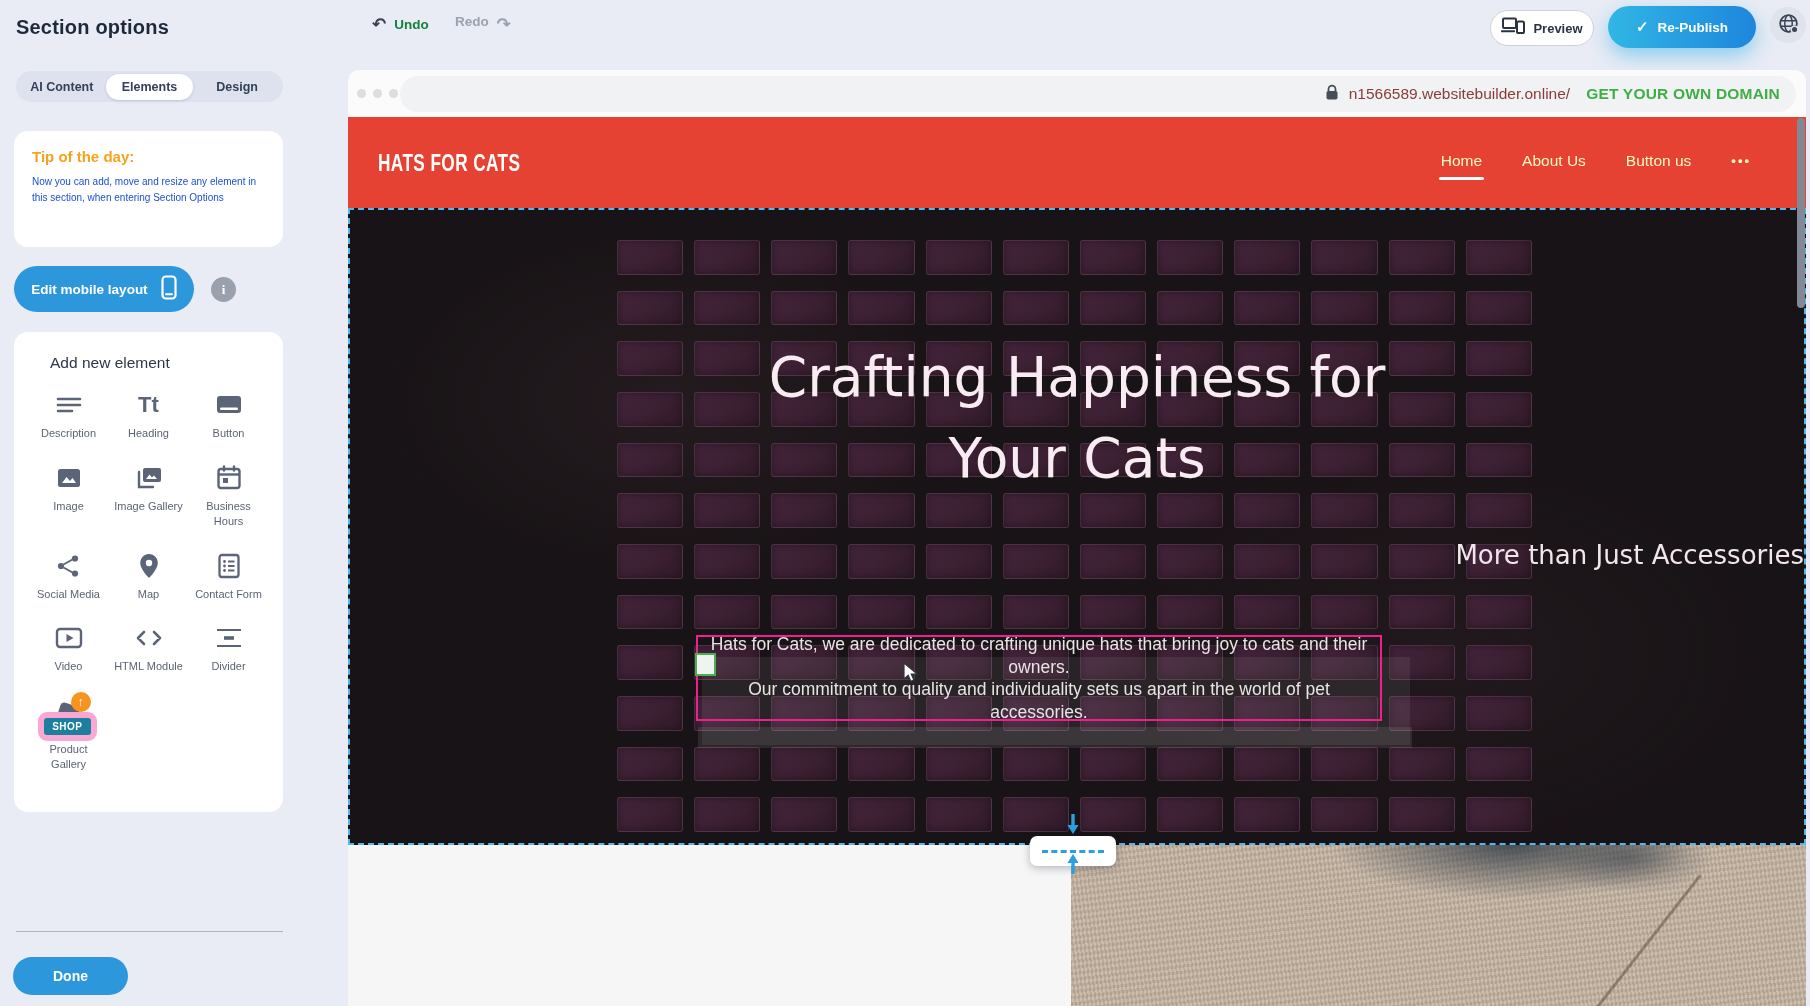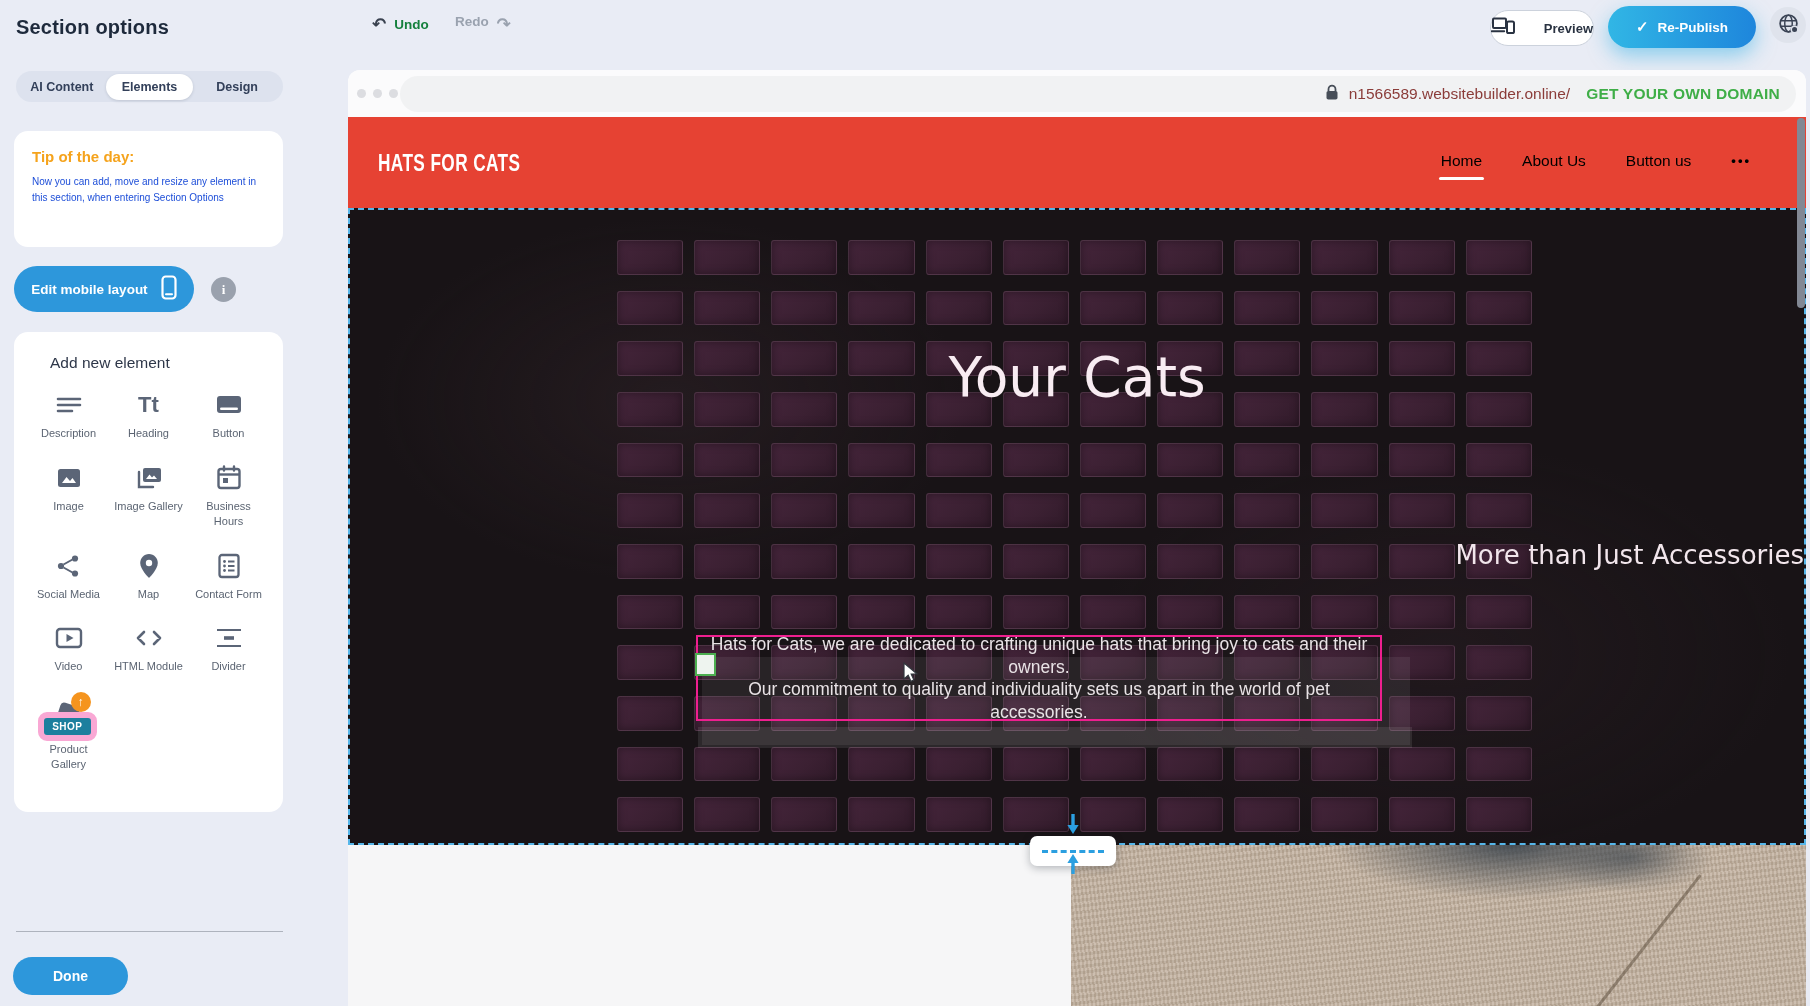--- a/index.html
+++ b/index.html
@@ -10,21 +10,21 @@
   
   .page-title { left:16px; top:16px; font-size:20px; font-weight:bold; color:#1e2a3c; letter-spacing:.2px; }
   .undo-group { left:372px; top:14px; display:flex; align-items:center; gap:8px; cursor:pointer; }
   .undo-group .glyph { font-family:"DejaVu Sans",sans-serif; font-size:17px; font-weight:bold; color:#39414f; }
   .undo-group .lbl { font-size:13.5px; font-weight:bold; color:#15803d; }
   .redo-group { left:455px; top:14px; display:flex; align-items:flex-start; gap:8px; cursor:pointer; }
   .redo-group .lbl { font-size:13.5px; font-weight:bold; color:#9aa2af; }
   .redo-group .glyph { font-family:"DejaVu Sans",sans-serif; font-size:17px; font-weight:bold; color:#9aa2af; }
 
   .preview-btn { left:1490px; top:10px; width:104px; height:36px; background:#fff; border:1px solid #ccd2dc;
-    border-radius:19px; display:flex; align-items:center; justify-content:space-between; gap:8px; cursor:pointer; }
+    border-radius:19px; display:flex; align-items:center; justify-content:center; gap:8px; cursor:pointer; }
   .preview-btn .lbl { font-size:13px; font-weight:bold; color:#2a3342; }
   .republish-btn { left:1608px; top:6px; width:148px; height:42px; border-radius:22px;
     background:linear-gradient(90deg,#31b6e5,#1e86dc); box-shadow:0 8px 20px rgba(46,176,230,.5);
     display:flex; align-items:center; justify-content:center; gap:9px; cursor:pointer; }
   .republish-btn .chk { color:#fff; font-size:15px; font-weight:bold; }
   .republish-btn .lbl { color:#fff; font-size:13.5px; font-weight:bold; }
   .globe-btn { left:1770px; top:7px; width:36px; height:36px; border-radius:50%; background:#dfe3ec;
     display:flex; align-items:center; justify-content:center; cursor:pointer; }
 
   
@@ -75,21 +75,21 @@
   .url-pill { position:absolute; left:52px; top:6px; width:1396px; height:36px; background:#f1f2f3; border-radius:18px;
     display:flex; align-items:center; padding:0 16px; gap:10px;justify-content:flex-end; }
   .url-text { font-size:15.5px; color:#8b3c39; }
   .domain-link { font-size:15.5px; font-weight:bold; color:#3fae47; margin-left:6px; letter-spacing:.2px; cursor:pointer; }
 
   .site-header { position:absolute; left:0; top:47px; width:100%; height:91px; background:#e64233;
     display:flex; align-items:center; }
   .logo { margin-left:30px; color:#fff; font-size:21px; font-weight:bold; letter-spacing:.5px;
     transform:scale(.82,1.15); transform-origin:left center; white-space:nowrap; }
   .site-nav { margin-left:auto; margin-right:55px; display:flex; align-items:center; gap:40px; }
-  .nav-item { color:#000000; font-size:15.5px; cursor:pointer; position:relative; padding:6px 0 10px 0; }
+  .nav-item { color:#fef9c3; font-size:15.5px; cursor:pointer; position:relative; padding:6px 0 10px 0; }
   .nav-item.active::after { content:""; position:absolute; left:-2px; right:-2px; bottom:0; height:2.5px; background:#fff; border-radius:2px; }
   .nav-more { letter-spacing:2px; font-weight:bold; font-size:13px; }
 
   .hero { position:absolute; left:0; top:138px; width:100%; height:637px; background:
       radial-gradient(420px 260px at 22% 30%, rgba(58,42,48,.35), rgba(0,0,0,0) 70%),
       radial-gradient(500px 300px at 75% 70%, rgba(52,36,44,.3), rgba(0,0,0,0) 70%),
       #181316;
     border:2px dashed #55b6ea; }
   .tiles { position:absolute; left:267px; top:30px; width:915px; height:592px;
     display:grid; grid-template-columns:repeat(12,1fr); grid-template-rows:repeat(12,1fr); gap:16px 11px; }
@@ -518,20 +518,21 @@
         <div class="tile"></div>
         <div class="tile"></div>
         <div class="tile"></div>
         <div class="tile"></div>
         <div class="tile"></div>
         <div class="tile"></div>
         <div class="tile"></div>
       </div>
 
     <div class="hero-heading">
+      <div>Crafting Happiness for</div>
       <div>Your Cats</div>
     </div>
     <div class="hero-sub">More than Just Accessories</div>
 
     <div class="ghost-band"></div>
     <div class="under-band"></div>
 
     <div class="text-select-box">
       <span class="sel-handle"></span>
       <div class="hero-body">Hats for Cats, we are dedicated to crafting unique hats that bring joy to cats and their owners.</div>

